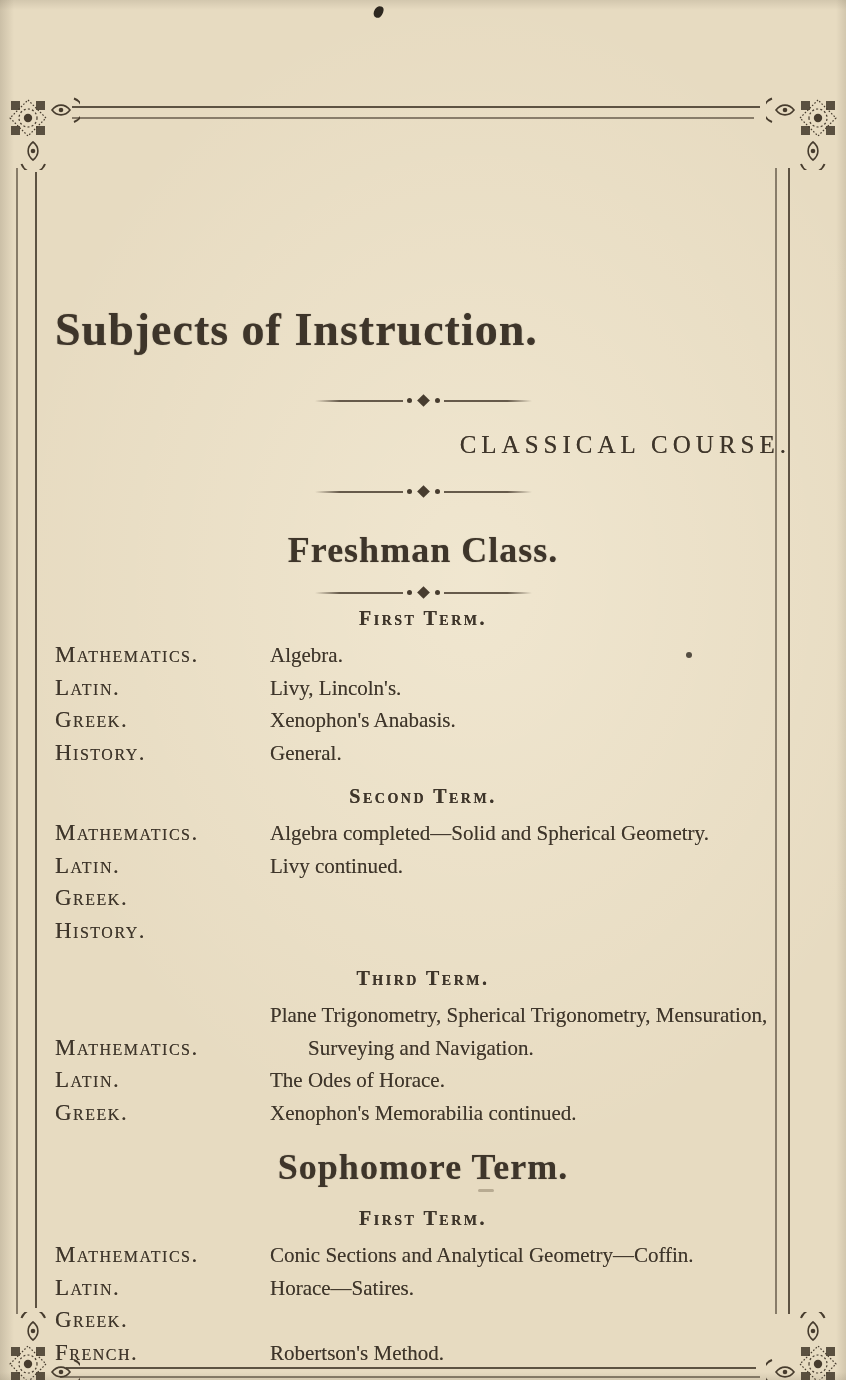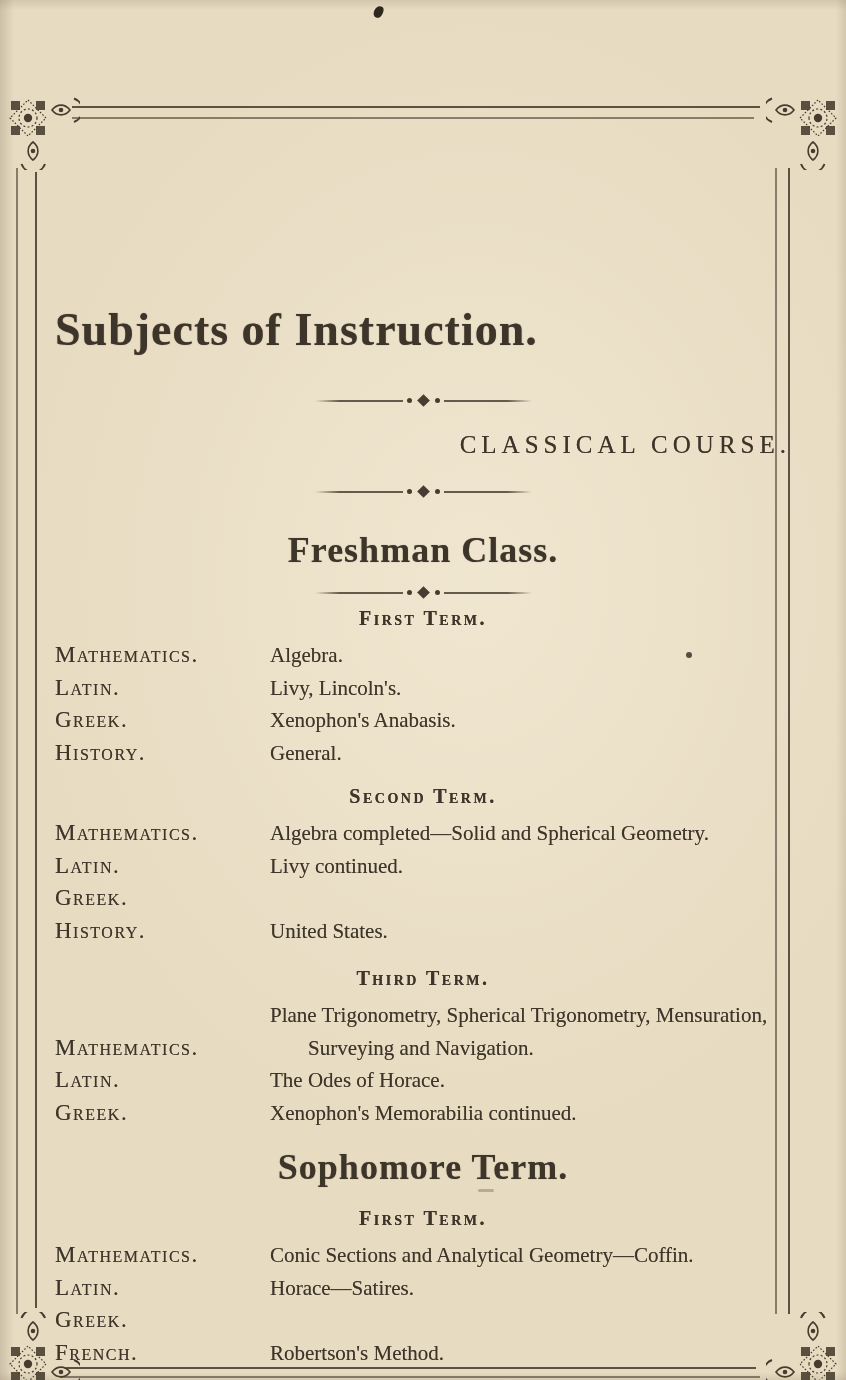--- a/index.html
+++ b/index.html
@@ -241,21 +241,20 @@
         </div>
         <div class="row">
           <span class="subject">Latin.</span>
           <span class="course-text">Livy continued.</span>
         </div>
         <div class="row">
           <span class="subject">Greek.</span>
         </div>
         <div class="row">
           <span class="subject">History.</span>
-          <span class="course-text">United States.</span>
         </div>
       </div>
 
       <h4 class="term-heading t-tight">Third Term.</h4>
       <div class="rows">
         <div class="row">
           <span class="subject">Mathematics.</span>
           <span class="course-text">Plane Trigonometry, Spherical Trigonometry, Mensuration, Surveying and Navigation.</span>
         </div>
         <div class="row">

